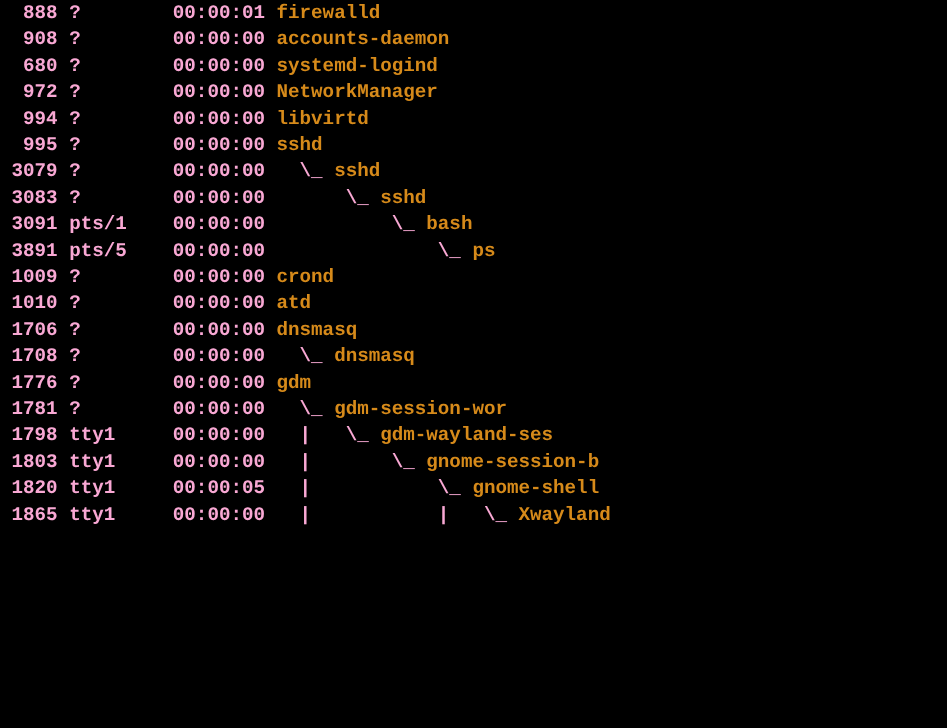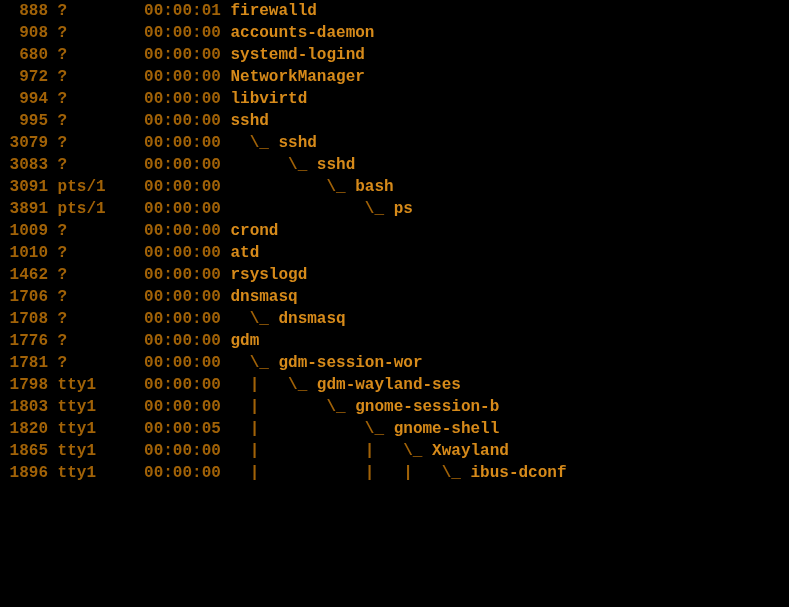--- a/index.html
+++ b/index.html
@@ -8,42 +8,40 @@
       background: #000;
       font-family: "Courier New", Courier, monospace;
       font-size: 16px;
       font-weight: 700;
       line-height: 22px;
       overflow: hidden;
       width: 789px;
       height: 607px;
     }
     .row { white-space: pre; }
-    .grey { color: #a16207; }
+    .grey { color: #f9a8d4; }
     .orange { color: #d68a1a; text-align: center; }
   </style>
 </head>
 <body>
 
 <div id="terminal">
     <div class="row"><span class="grey">  888 ?        00:00:01 </span><span class="grey"></span><span class="orange">firewalld</span></div>
     <div class="row"><span class="grey">  908 ?        00:00:00 </span><span class="grey"></span><span class="orange">accounts-daemon</span></div>
     <div class="row"><span class="grey">  680 ?        00:00:00 </span><span class="grey"></span><span class="orange">systemd-logind</span></div>
     <div class="row"><span class="grey">  972 ?        00:00:00 </span><span class="grey"></span><span class="orange">NetworkManager</span></div>
     <div class="row"><span class="grey">  994 ?        00:00:00 </span><span class="grey"></span><span class="orange">libvirtd</span></div>
     <div class="row"><span class="grey">  995 ?        00:00:00 </span><span class="grey"></span><span class="orange">sshd</span></div>
     <div class="row"><span class="grey"> 3079 ?        00:00:00 </span><span class="grey">  \_ </span><span class="orange">sshd</span></div>
     <div class="row"><span class="grey"> 3083 ?        00:00:00 </span><span class="grey">      \_ </span><span class="orange">sshd</span></div>
     <div class="row"><span class="grey"> 3091 pts/1    00:00:00 </span><span class="grey">          \_ </span><span class="orange">bash</span></div>
-    <div class="row"><span class="grey"> 3891 pts/1    00:00:00 </span><span class="grey">              \_ </span><span class="orange">ps</span></div>
+    <div class="row"><span class="grey"> 3891 pts/5    00:00:00 </span><span class="grey">              \_ </span><span class="orange">ps</span></div>
     <div class="row"><span class="grey"> 1009 ?        00:00:00 </span><span class="grey"></span><span class="orange">crond</span></div>
     <div class="row"><span class="grey"> 1010 ?        00:00:00 </span><span class="grey"></span><span class="orange">atd</span></div>
-    <div class="row"><span class="grey"> 1462 ?        00:00:00 </span><span class="grey"></span><span class="orange">rsyslogd</span></div>
     <div class="row"><span class="grey"> 1706 ?        00:00:00 </span><span class="grey"></span><span class="orange">dnsmasq</span></div>
     <div class="row"><span class="grey"> 1708 ?        00:00:00 </span><span class="grey">  \_ </span><span class="orange">dnsmasq</span></div>
     <div class="row"><span class="grey"> 1776 ?        00:00:00 </span><span class="grey"></span><span class="orange">gdm</span></div>
     <div class="row"><span class="grey"> 1781 ?        00:00:00 </span><span class="grey">  \_ </span><span class="orange">gdm-session-wor</span></div>
     <div class="row"><span class="grey"> 1798 tty1     00:00:00 </span><span class="grey">  |   \_ </span><span class="orange">gdm-wayland-ses</span></div>
     <div class="row"><span class="grey"> 1803 tty1     00:00:00 </span><span class="grey">  |       \_ </span><span class="orange">gnome-session-b</span></div>
     <div class="row"><span class="grey"> 1820 tty1     00:00:05 </span><span class="grey">  |           \_ </span><span class="orange">gnome-shell</span></div>
     <div class="row"><span class="grey"> 1865 tty1     00:00:00 </span><span class="grey">  |           |   \_ </span><span class="orange">Xwayland</span></div>
-    <div class="row"><span class="grey"> 1896 tty1     00:00:00 </span><span class="grey">  |           |   |   \_ </span><span class="orange">ibus-dconf</span></div>
   </div>
 
 </body></html>

